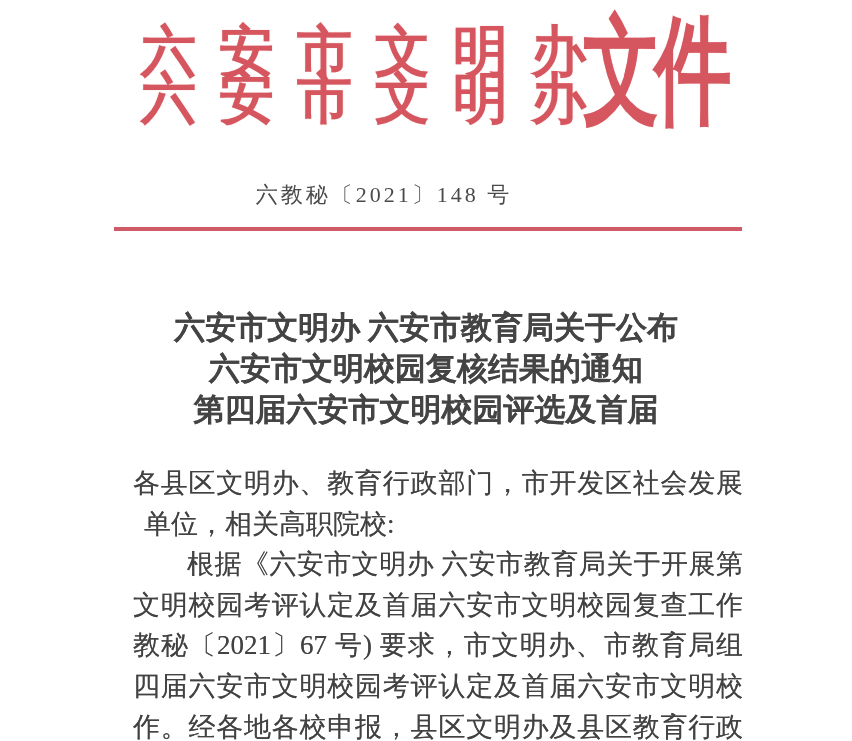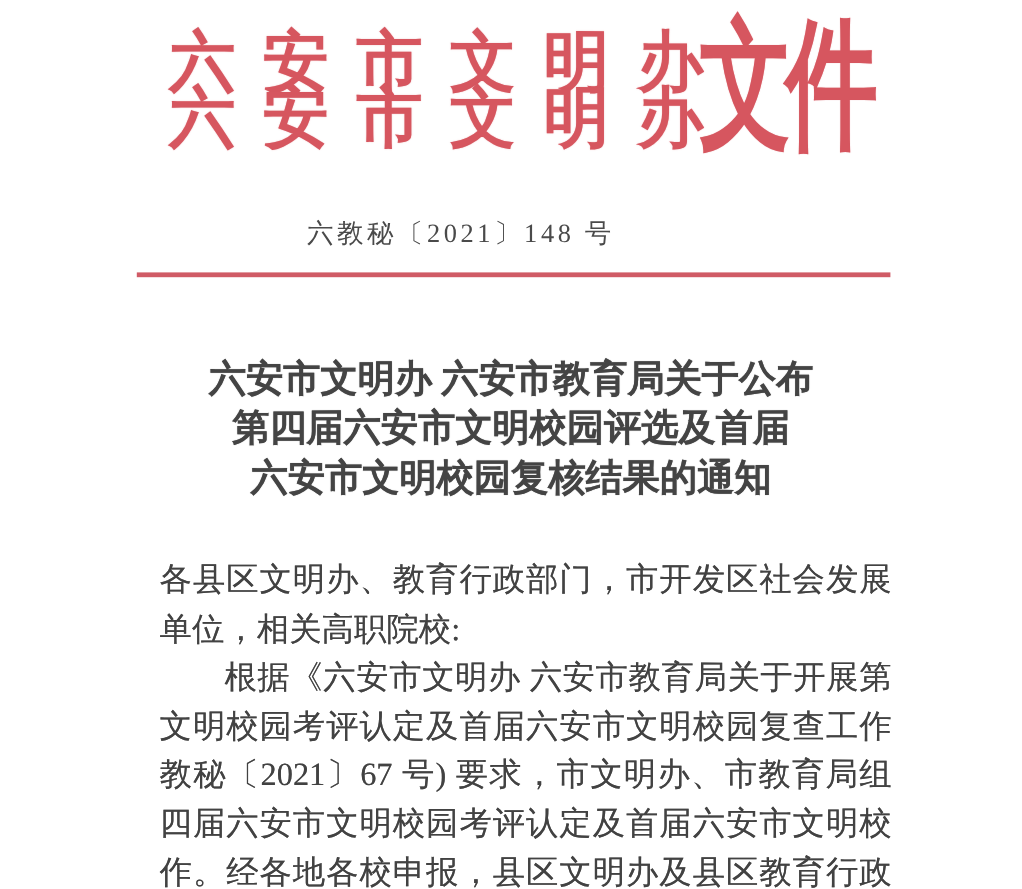--- a/index.html
+++ b/index.html
@@ -62,21 +62,21 @@
     top: 227px;
     left: 114px;
     width: 628px;
     height: 4px;
     background: #d05b66;
   }
 
   
   .doc-title {
     position: absolute;
-    top: 295px;
+    top: 307px;
     left: 64px;
     width: 724px;
     text-align: center;
     color: #444444;
     font-size: 31px;
     font-weight: bold;
     line-height: 41px;
     text-shadow: 0 0 0.6px rgba(60,60,60,0.8);
   }
   .title-line { display: block; white-space: nowrap; }
@@ -94,42 +94,43 @@
   }
   .body-line {
     height: 40.6px;
     overflow: hidden;
     text-align: justify;
     text-align-last: justify;
   }
   .body-line.short {
     text-align: center;
     text-align-last: left;
+    margin-left: 11px;
   }
   .body-line.indent { text-indent: 2em; }
 </style>
 </head>
 <body>
 
 <div class="page">
 
   <div class="doc-header">
     <div class="agency-line l1">六安市文明办</div>
     <div class="agency-line l2">六安市文明办</div>
     <div class="file-word">文件</div>
   </div>
 
   <div class="doc-number">六教秘〔2021〕148 号</div>
 
   <div class="red-rule"></div>
 
   <h1 class="doc-title">
     <span class="title-line">六安市文明办 六安市教育局关于公布</span>
+    <span class="title-line">六安市文明校园复核结果的通知</span>
     <span class="title-line">第四届六安市文明校园评选及首届</span>
-    <span class="title-line">六安市文明校园复核结果的通知</span>
   </h1>
 
   <div class="doc-body">
     <p class="body-line">各县区文明办、教育行政部门，市开发区社会发展局，局属各</p>
     <p class="body-line short">单位，相关高职院校:</p>
     <p class="body-line indent">根据《六安市文明办 六安市教育局关于开展第四届六安市</p>
     <p class="body-line">文明校园考评认定及首届六安市文明校园复查工作的通知》(六</p>
     <p class="body-line">教秘〔2021〕67 号) 要求，市文明办、市教育局组织开展了第</p>
     <p class="body-line">四届六安市文明校园考评认定及首届六安市文明校园复查工</p>
     <p class="body-line">作。经各地各校申报，县区文明办及县区教育行政部门审核推</p>

